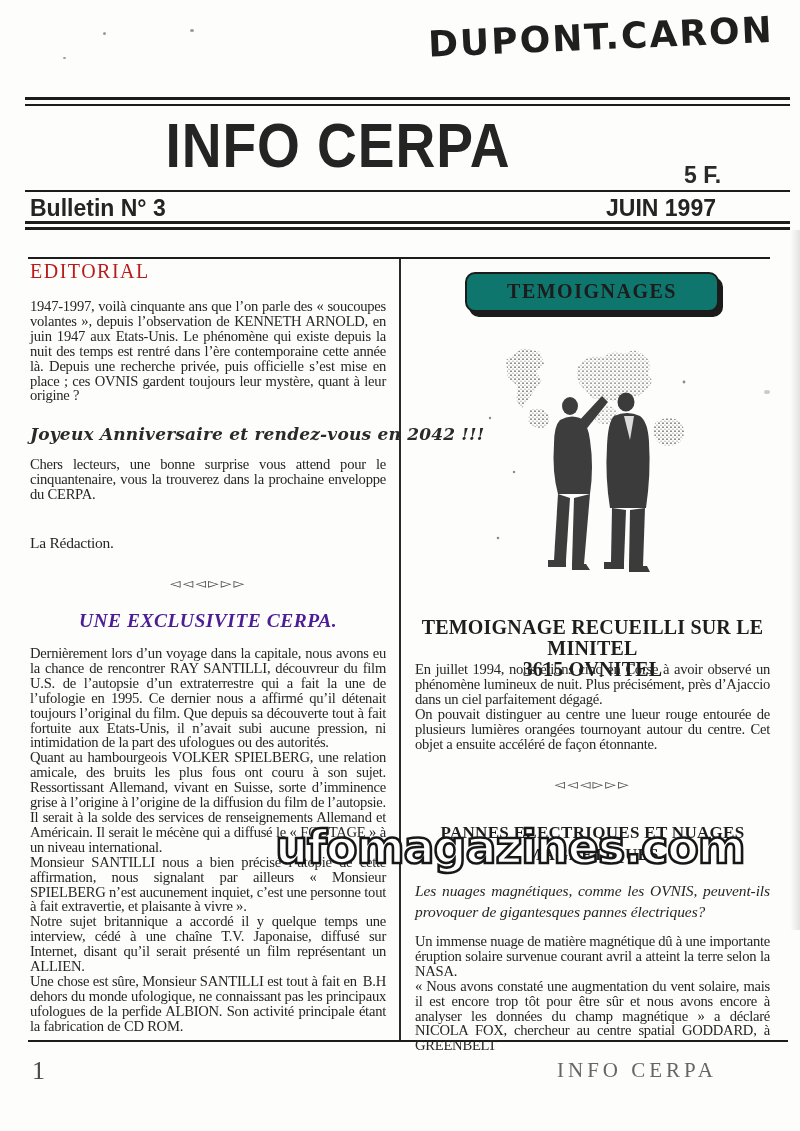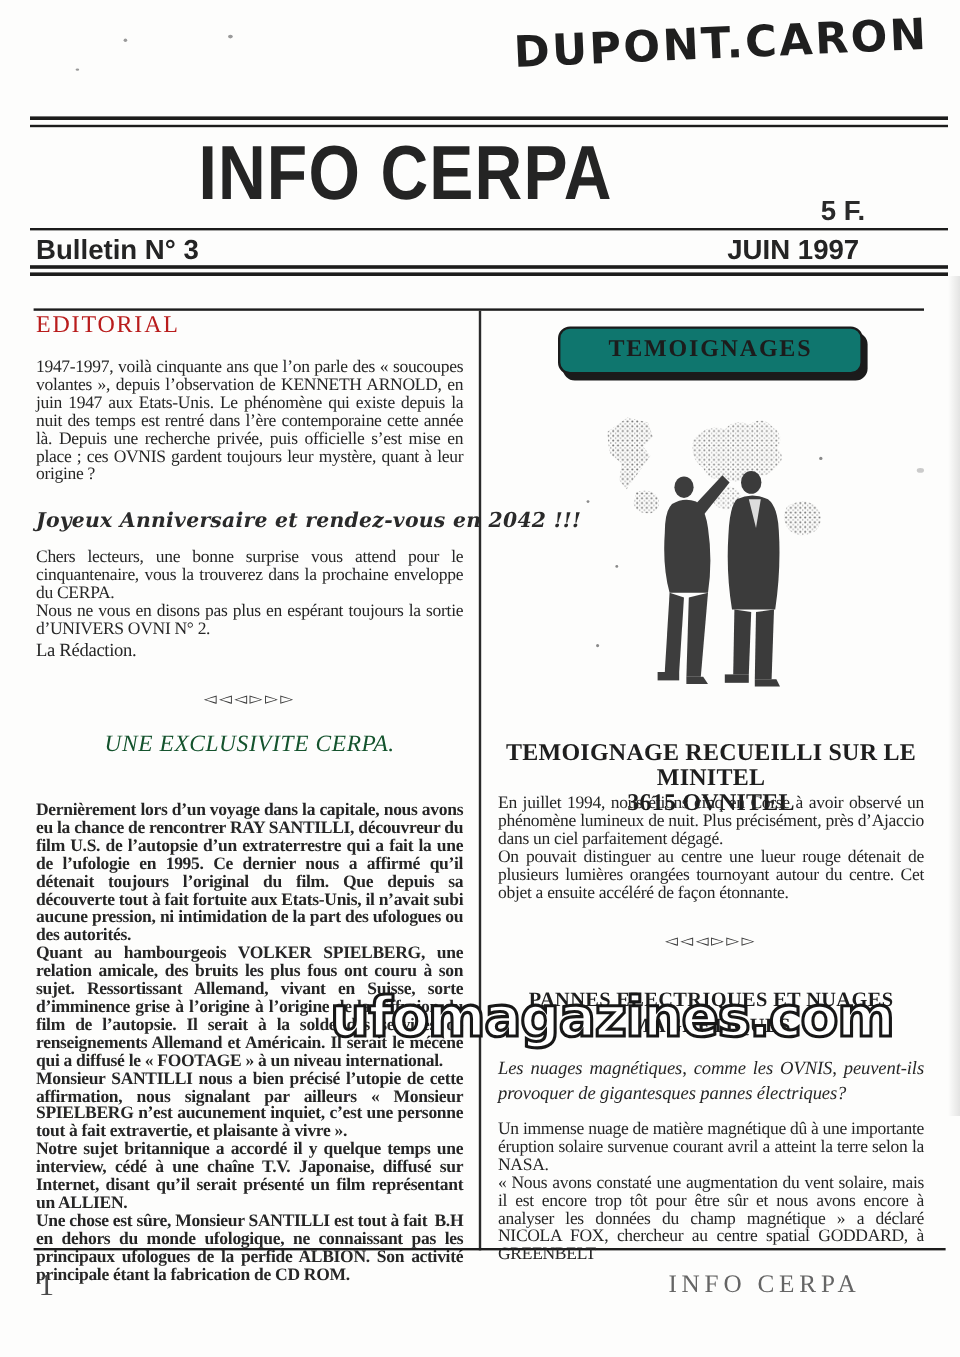--- a/index.html
+++ b/index.html
@@ -65,24 +65,24 @@
   }
   .readers{top:457px;}
   .signature{top:536px; text-align:left; padding-right:6px; font-size:15.5px;}
   .separator{
     text-align:center; font-family:"DejaVu Sans", sans-serif;
     font-size:14px; letter-spacing:2px; color:#3a3a3a;
   }
   .sep-left{top:575px;}
   .sep-right{top:776px;}
   .exclu-heading{
-    top:610px; text-align:center; font-weight:400; font-style:italic;
-    font-size:19.5px; letter-spacing:0.5px; color:#14532d;
-  }
-  .exclu-body{top:668px;font-weight:bold;}
+    top:610px; text-align:center; font-weight:700; font-style:italic;
+    font-size:19.5px; letter-spacing:0.5px; color:#4c1d95;
+  }
+  .exclu-body{top:646px;}
   .byline{float:right; padding-left:6px;}
   
   .tem-box{
     left:465px; top:272px; width:250px; height:36px;
     background:#0f766e; border:2.5px solid #1b1b1b; border-radius:10px;
     box-shadow:4px 5px 0 0 #1b1b1b;
     text-align:center; line-height:34px;
     font-weight:700; font-size:20px; letter-spacing:1.5px; color:#1c1c1c;
   }
   .illustration{left:478px; top:322px; width:228px; height:272px;}
@@ -142,21 +142,20 @@
   <div class="abs rule rule-bottom-content"></div>
 
   <div class="abs lcol editorial-heading">EDITORIAL</div>
 
   <div class="abs lcol body-text editorial-intro">1947-1997, voilà cinquante ans que l’on parle des « soucoupes volantes », depuis l’observation de KENNETH ARNOLD, en juin 1947 aux Etats-Unis. Le phénomène qui existe depuis la nuit des temps est rentré dans l’ère contemporaine cette année là. Depuis une recherche privée, puis officielle s’est mise en place ; ces OVNIS gardent toujours leur mystère, quant à leur origine ?</div>
 
   <div class="abs anniversary" style="left:30px;">Joyeux Anniversaire et rendez-vous en 2042 !!!</div>
 
   <div class="abs lcol body-text readers">
     <p>Chers lecteurs, une bonne surprise vous attend pour le cinquantenaire, vous la trouverez dans la prochaine enveloppe du CERPA.</p>
-    <p>Nous ne vous en disons pas plus en espérant toujours la sortie d’UNIVERS OVNI N° 2.</p>
   </div>
 
   <div class="abs lcol body-text signature">La Rédaction.</div>
 
   <div class="abs lcol separator sep-left">◅◅◅▻▻▻</div>
 
   <div class="abs lcol exclu-heading">UNE EXCLUSIVITE CERPA.</div>
 
   <div class="abs lcol body-text exclu-body">
     <p>Dernièrement lors d’un voyage dans la capitale, nous avons eu la chance de rencontrer RAY SANTILLI, découvreur du film U.S. de l’autopsie d’un extraterrestre qui a fait la une de l’ufologie en 1995. Ce dernier nous a affirmé qu’il détenait toujours l’original du film. Que depuis sa découverte tout à fait fortuite aux Etats-Unis, il n’avait subi aucune pression, ni intimidation de la part des ufologues ou des autorités.</p>
@@ -217,21 +216,21 @@
     </g>
   </svg>
 
   <div class="abs rcol caption">
     <div>TEMOIGNAGE RECUEILLI SUR LE MINITEL</div>
     <div>3615 OVNITEL</div>
   </div>
 
   <div class="abs rcol body-text reports">
     <p>En juillet 1994, nous étions cinq en Corse à avoir observé un phénomène lumineux de nuit. Plus précisément, près d’Ajaccio dans un ciel parfaitement dégagé.</p>
-    <p>On pouvait distinguer au centre une lueur rouge détenait de plusieurs lumières orangées tournoyant autour du centre. Cet objet a ensuite accéléré de façon étonnante.</p>
+    <p>On pouvait distinguer au centre une lueur rouge entourée de plusieurs lumières orangées tournoyant autour du centre. Cet objet a ensuite accéléré de façon étonnante.</p>
   </div>
 
   <div class="abs rcol separator sep-right">◅◅◅▻▻▻</div>
 
   <div class="abs rcol pannes-heading">
     <div>PANNES ELECTRIQUES ET NUAGES</div>
     <div>MAGNETIQUES</div>
   </div>
 
   <div class="abs rcol pannes-question">Les nuages magnétiques, comme les OVNIS, peuvent-ils provoquer de gigantesques pannes électriques?</div>

